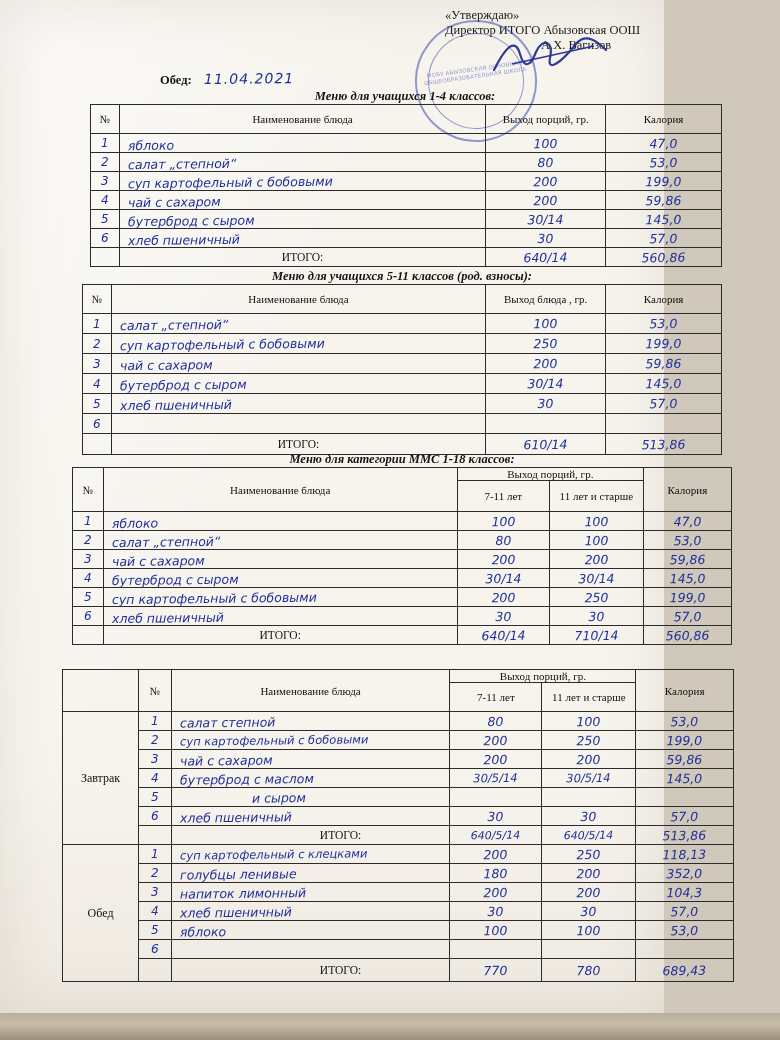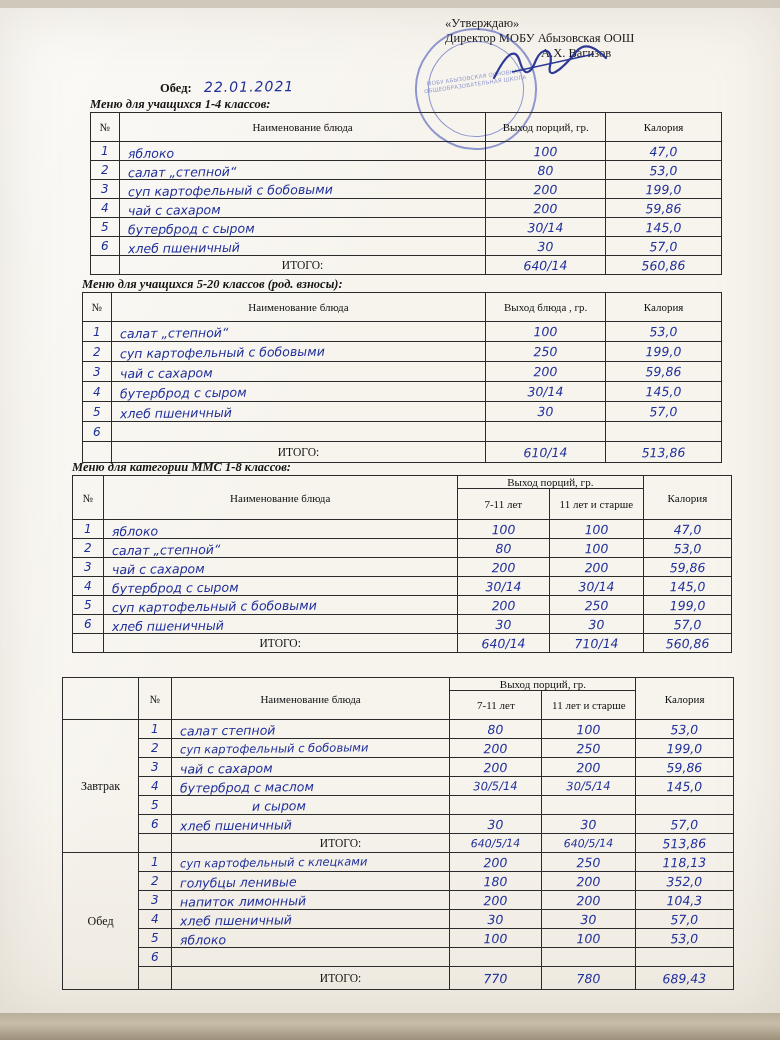--- a/index.html
+++ b/index.html
@@ -4,22 +4,22 @@
 <style>
   html,body{margin:0;padding:0;}
   body{
     width:780px;height:1040px;
     background:#cfc8bb;
     font-family:"Liberation Serif", serif;
     overflow:hidden;
   }
   .page{
     position:absolute;
-    left:0;top:8px;
-    width:780px;height:1015px;
+    left:0;top:0;
+    width:664px;height:1015px;
     background:#f7f4ee;
     background-image:
       linear-gradient(115deg, rgba(255,255,255,0.55) 0%, rgba(246,242,234,0.0) 40%),
       linear-gradient(0deg, rgba(222,214,200,0.35) 0%, rgba(255,255,255,0) 25%);
     box-shadow:inset 0 0 60px rgba(170,160,140,.25);
   }
   .bottom-strip{
     position:absolute;left:0;top:1013px;width:780px;height:27px;
     background:linear-gradient(180deg,#b9ae99 0%, #c8bda8 40%, #9c907b 100%);
   }
@@ -35,21 +35,21 @@
     font-family:"DejaVu Sans", sans-serif;
     color:#20309a;
     font-style:italic;
     font-size:13px;
     letter-spacing:.4px;
     transform:rotate(-.6deg);
     transform-origin:left center;
     white-space:nowrap;
   }
   .title{
-    text-align:left;
+    text-align:center;
     font-weight:bold;
     font-style:italic;
     font-size:12.5px;
     color:#141414;
   }
 
   
   table.menu{
     position:absolute;
     border-collapse:collapse;
@@ -139,36 +139,36 @@
   }
 </style>
 </head>
 <body>
 
 <div class="page">
   <div class="sheet">
 
     <div class="approve">
       <span class="c">«Утверждаю»</span>
-      <span class="c">Директор МОБУ Абызовская ООШ</span>
+      <span class="c">Директор ИТОГО Абызовская ООШ</span>
       <span class="c" style="padding-left:96px">А.Х. Вагизов</span>
     </div>
 
     <div class="stamp">
       <div class="stamp-txt">МОБУ АБЫЗОВСКАЯ ОСНОВНАЯ ОБЩЕОБРАЗОВАТЕЛЬНАЯ ШКОЛА</div>
     </div>
 
     <svg class="sig" viewBox="0 0 120 44">
       <path d="M4 36 C 18 8, 26 6, 30 20 C 34 34, 40 34, 46 18 C 52 4, 64 6, 60 24 C 57 38, 70 30, 86 10 C 96 -2, 108 8, 116 16" fill="none" stroke="#1d2b8f" stroke-width="2.2" stroke-linecap="round"></path>
       <path d="M22 30 L 104 12" fill="none" stroke="#1d2b8f" stroke-width="1.6"></path>
     </svg>
 
     <div class="date-line">
       <span class="date-label">Обед:</span>
-      <span class="date-val hand" style="display:inline-block">22.01.2021</span>
+      <span class="date-val hand" style="display:inline-block">11.04.2021</span>
     </div>
 
     <div class="hdr title" style="left:90px;top:89px;width:630px;">Меню для учащихся 1-4 классов:</div>
     <table class="menu" style="left:90px;top:104px;width:632px;">
       <tbody>
           <tr>
         <th style="width:28px;height:28px">№</th>
         <th style="width:368px">Наименование блюда</th>
         <th style="width:120px">Выход порций, гр.</th>
         <th style="width:116px">Калория</th>
@@ -251,21 +251,21 @@
         <td>
               <span class="hand-num">640/14</span>
             </td>
         <td>
               <span class="hand-num">560,86</span>
             </td>
       </tr>
     </tbody>
       </table>
 
-    <div class="hdr title" style="left:82px;top:269px;width:640px;">Меню для учащихся 5-20 классов (род. взносы):</div>
+    <div class="hdr title" style="left:82px;top:269px;width:640px;">Меню для учащихся 5-11 классов (род. взносы):</div>
     <table class="menu" style="left:82px;top:284px;width:640px;">
       <tbody>
           <tr>
         <th style="width:28px;height:28px">№</th>
         <th style="width:376px">Наименование блюда</th>
         <th style="width:120px">Выход блюда , гр.</th>
         <th style="width:116px">Калория</th>
       </tr>
       <tr>
         <td class="rowno" style="height:19px">1</td>
@@ -345,21 +345,21 @@
         <td>
               <span class="hand-num">610/14</span>
             </td>
         <td>
               <span class="hand-num">513,86</span>
             </td>
       </tr>
     </tbody>
       </table>
 
-    <div class="hdr title" style="left:72px;top:452px;width:660px;">Меню для категории ММС 1-8 классов:</div>
+    <div class="hdr title" style="left:72px;top:452px;width:660px;">Меню для категории ММС 1-18 классов:</div>
     <table class="menu" style="left:72px;top:467px;width:660px;">
       <tbody>
           <tr>
         <th rowspan="2" style="width:30px;height:20px">№</th>
         <th rowspan="2" style="width:356px">Наименование блюда</th>
         <th colspan="2" style="width:186px">Выход порций, гр.</th>
         <th rowspan="2" style="width:88px">Калория</th>
       </tr>
       <tr>
         <th style="width:92px;height:30px">7-11 лет</th>

